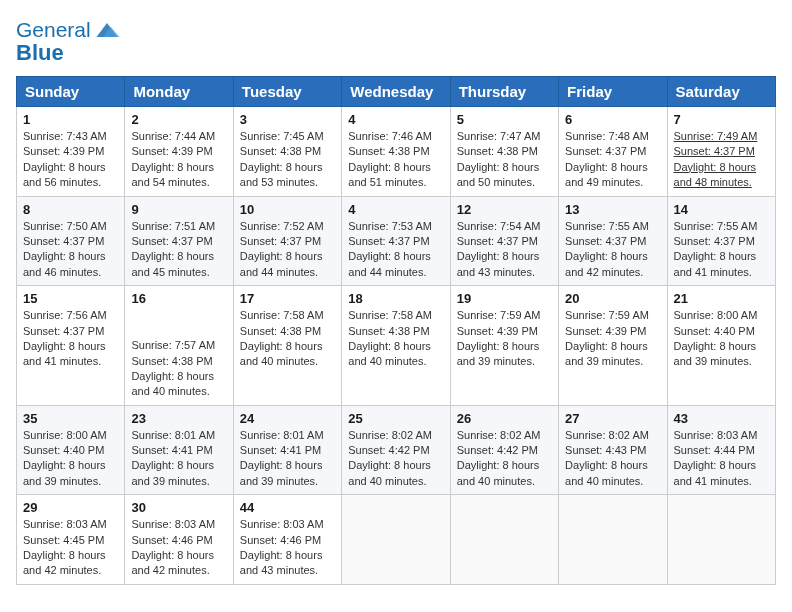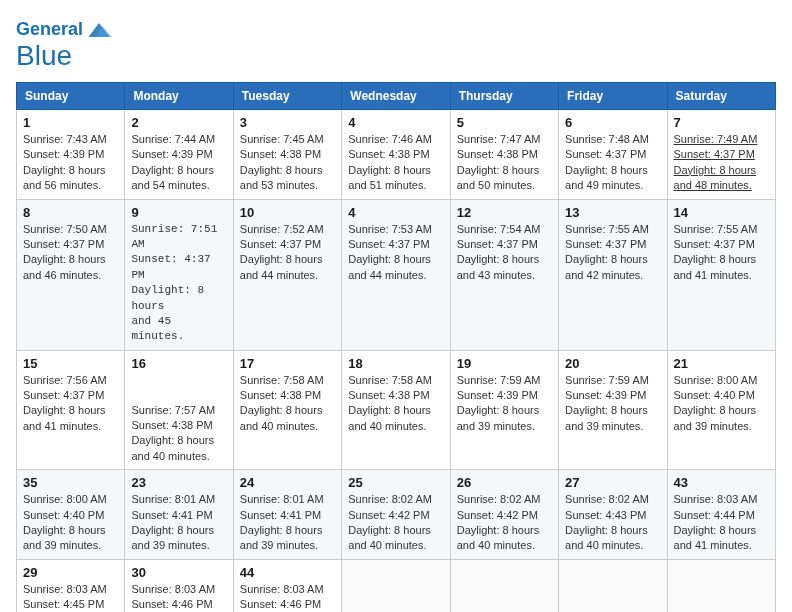--- a/index.html
+++ b/index.html
@@ -14,22 +14,22 @@
       display: flex;
       justify-content: space-between;
       align-items: flex-start;
       margin-bottom: 10px;
     }
     .logo {
       display: flex;
       align-items: center;
     }
     .logo-text {
-      font-size: 18px;
-      font-weight: bold;
+      font-size: 21px;
+      font-weight: normal;
       color: #1a1a1a;
       line-height: 1.1;
     }
     .logo-text span {
       color: #1a6faf;
     }
     .logo-icon {
       width: 28px;
       height: 28px;
       margin-left: 2px;
@@ -49,21 +49,21 @@
     .calendar {
       width: 100%;
       border-collapse: collapse;
       font-size: 11px;
     }
     .calendar th {
       background-color: #2a6ebb;
       color: #fff;
       text-align: left;
       padding: 6px 8px;
-      font-size: 12px;
+      font-size: 15px;
       font-weight: bold;
       border: 1px solid #1a5ea0;
     }
     .calendar td {
       vertical-align: top;
       border: 1px solid #ccc;
       padding: 5px 6px;
       width: 108px;
       min-height: 80px;
       background: #fff;
@@ -95,21 +95,21 @@
     <div>
       <div style="display:flex;align-items:center;">
         <span class="logo-text">
           <span>General</span>
         </span>
         <svg class="logo-icon" viewBox="0 0 40 30" xmlns="http://www.w3.org/2000/svg">
           <polygon points="5,25 20,5 35,25" fill="#1a6faf" opacity="0.85"></polygon>
           <polygon points="15,25 25,10 38,25" fill="#4a9de0" opacity="0.7"></polygon>
         </svg>
       </div>
-      <div style="font-size:28px;font-weight:normal;color:#1a6faf;margin-top:-4px;">Blue</div>
+      <div style="font-size:22px;font-weight:bold;color:#1a6faf;margin-top:-4px;">Blue</div>
     </div>
   </div>
   <div class="title-block">
     <div class="month-title"></div>
     <div class="subtitle"></div>
   </div>
 </div>
 
 <table class="calendar">
   <thead>
@@ -178,21 +178,21 @@
       <tr>
         <td>
           <span class="day-num">8</span>
           <div class="day-info" style="white-space: pre-line;">Sunrise: 7:50 AM
 Sunset: 4:37 PM
 Daylight: 8 hours
 and 46 minutes.</div>
         </td>
         <td>
           <span class="day-num">9</span>
-          <div class="day-info" style="white-space: pre-line; font-family: Liberation Mono, monospace;">Sunrise: 7:51 AM
+          <div class="day-info" style="white-space: pre-line;">Sunrise: 7:51 AM
 Sunset: 4:37 PM
 Daylight: 8 hours
 and 45 minutes.</div>
         </td>
         <td>
           <span class="day-num">10</span>
           <div class="day-info" style="white-space: pre-line;">Sunrise: 7:52 AM
 Sunset: 4:37 PM
 Daylight: 8 hours
 and 44 minutes.</div>

